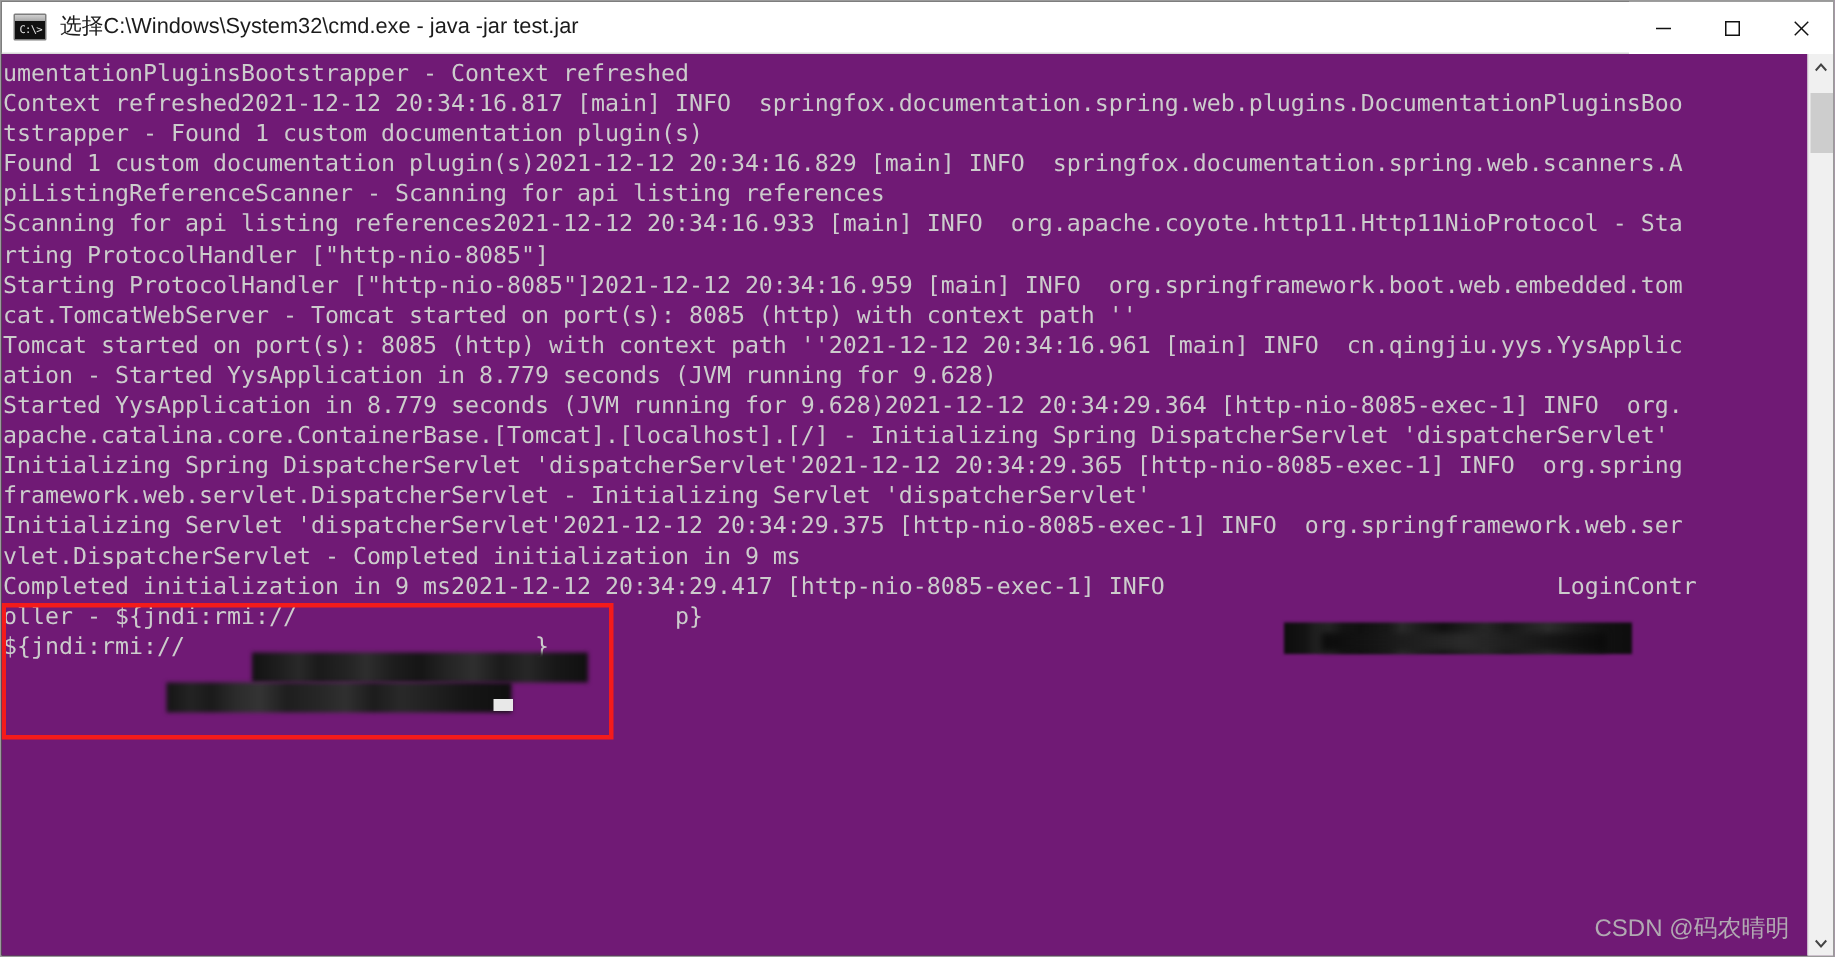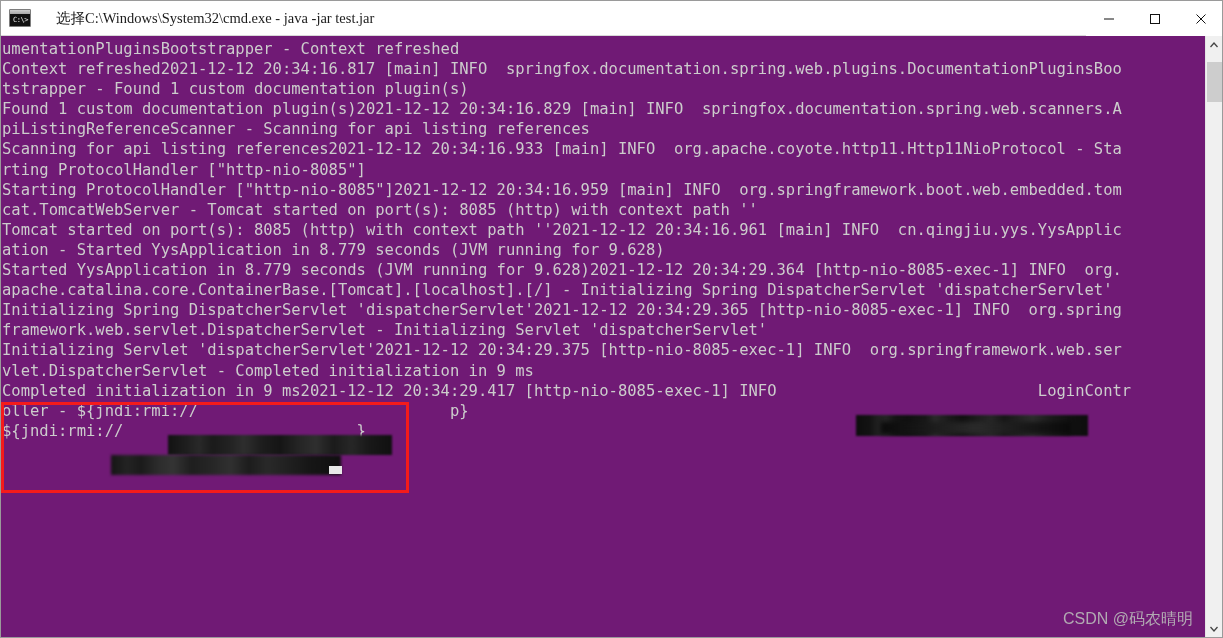--- a/index.html
+++ b/index.html
@@ -58,22 +58,21 @@
     font-size: 7px;
     line-height: 7px;
     letter-spacing: -0.5px;
   }
   #title-text {
     font-size: 14.5px;
     color: #1b1b1b;
     white-space: nowrap;
     line-height: 1;
     padding-top: 1px;
-    font-family: Liberation Serif, serif;
-    margin-left: 16px;
+    font-family: Liberation Sans, sans-serif;
   }
   #win-controls {
     position: absolute;
     right: 0; top: 0;
     height: 35px;
     display: flex;
   }
   .win-btn {
     width: 46px; height: 35px;
     display: flex;

